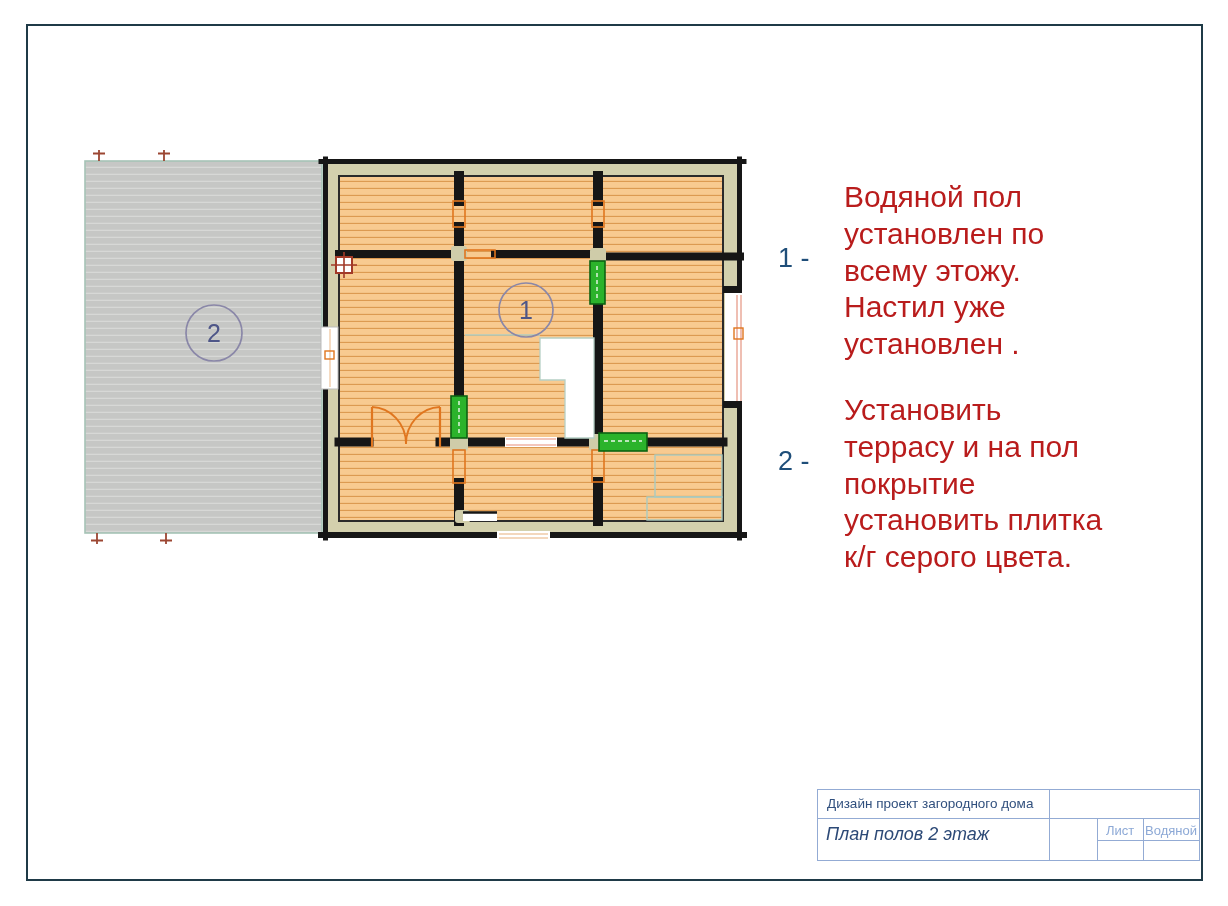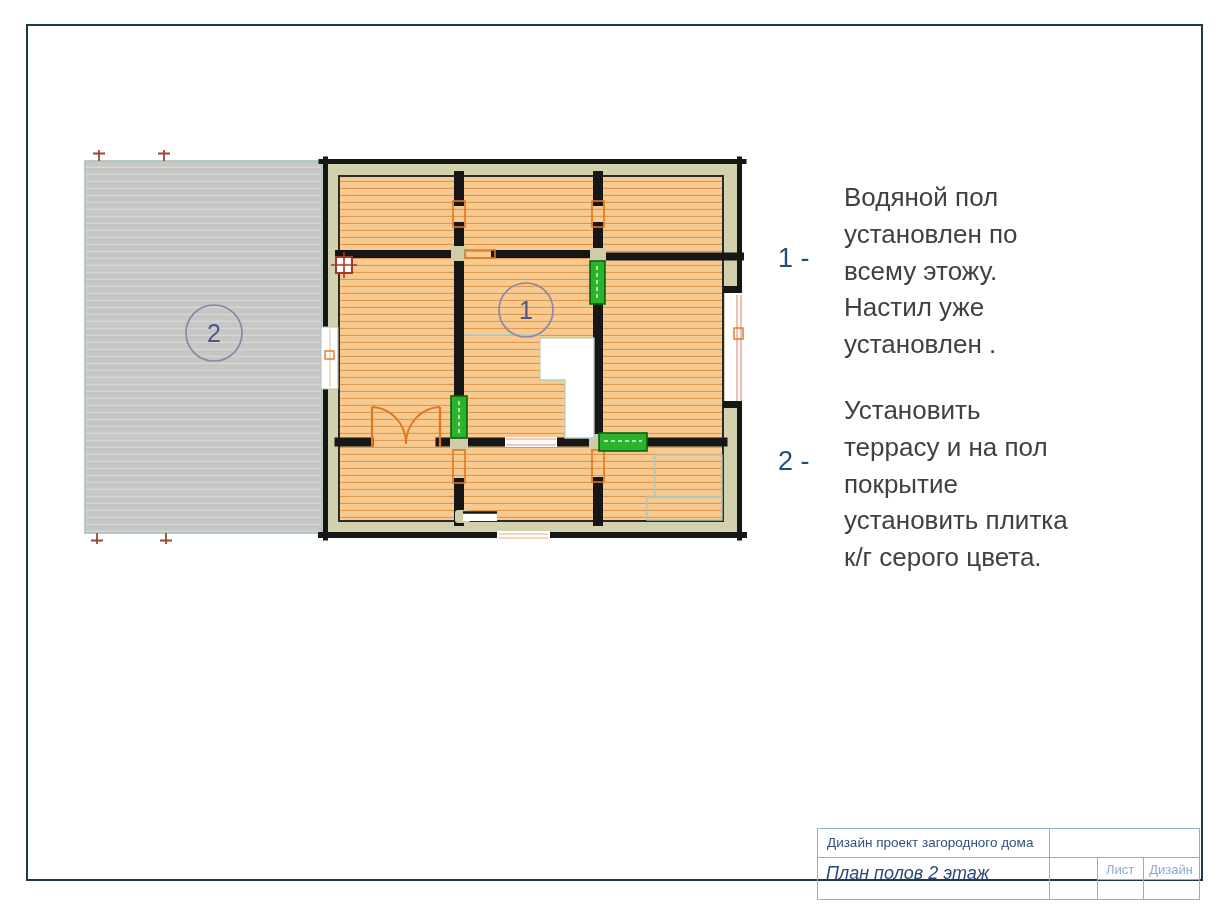--- a/index.html
+++ b/index.html
@@ -2,24 +2,24 @@
 <html><head>
 <meta charset="utf-8">
 <style>
   html,body{margin:0;padding:0;background:#fff;}
   body{width:1228px;height:906px;position:relative;font-family:"Liberation Sans",sans-serif;overflow:hidden;}
   .page-border{position:absolute;left:26px;top:24px;width:1173px;height:853px;border:2px solid #1f3a47;}
   #plan-svg{position:absolute;left:0;top:0;}
   .note-num{position:absolute;left:778px;color:#1F4E79;font-size:27px;line-height:30px;white-space:nowrap;}
   #note1-num{top:243px;}
   #note2-num{top:446px;}
-  .note-text{position:absolute;left:844px;width:340px;color:#404040;font-size:26px;line-height:36.8px;white-space:pre-line;}
+  .note-text{position:absolute;left:844px;width:340px;color:#b91c1c;font-size:30px;line-height:36.8px;white-space:pre-line;}
   #note1-text{top:179px;}
   #note2-text{top:392px;}
-  .title-block{position:absolute;left:817px;top:789px;width:383px;height:72px;border:1px solid #93abd4;box-sizing:border-box;margin-top:39px;}
+  .title-block{position:absolute;left:817px;top:789px;width:383px;height:72px;border:1px solid #93abd4;box-sizing:border-box;}
   .tb-line{position:absolute;box-sizing:border-box;}
   #tb-vline1{left:231px;top:0;height:70px;border-left:1px solid #93abd4;}
   #tb-hline1{left:0;top:28px;width:381px;border-top:1px solid #93abd4;}
   #tb-vline2{left:279px;top:28px;height:42px;border-left:1px solid #93abd4;}
   #tb-vline3{left:325px;top:28px;height:42px;border-left:1px solid #93abd4;}
   #tb-hline2{left:279px;top:50px;width:102px;border-top:1px solid #93abd4;}
   .tb-project{position:absolute;left:9px;top:6px;width:218px;font-size:13.5px;color:#31507e;white-space:nowrap;}
   .tb-sheet-title{position:absolute;left:8px;top:34px;width:218px;font-size:18px;font-style:italic;color:#2d4a77;white-space:nowrap;}
   .tb-col-label{position:absolute;top:33px;text-align:center;font-size:13px;color:#8da9d6;}
   #tb-sheet-label{left:279px;width:46px;}
@@ -192,16 +192,16 @@
 
 <div class="title-block">
   <div class="tb-line" id="tb-vline1"></div>
   <div class="tb-line" id="tb-hline1"></div>
   <div class="tb-line" id="tb-vline2"></div>
   <div class="tb-line" id="tb-vline3"></div>
   <div class="tb-line" id="tb-hline2"></div>
   <div class="tb-project">Дизайн проект  загородного дома</div>
   <div class="tb-sheet-title">План полов 2 этаж</div>
   <div class="tb-col-label" id="tb-sheet-label">Лист</div>
-  <div class="tb-col-label" id="tb-sheets-label">Дизайн</div>
+  <div class="tb-col-label" id="tb-sheets-label">Водяной</div>
   <div class="tb-col-value" id="tb-sheet-value"></div>
   <div class="tb-col-value" id="tb-sheets-value"></div>
 </div>
 
 </body></html>

